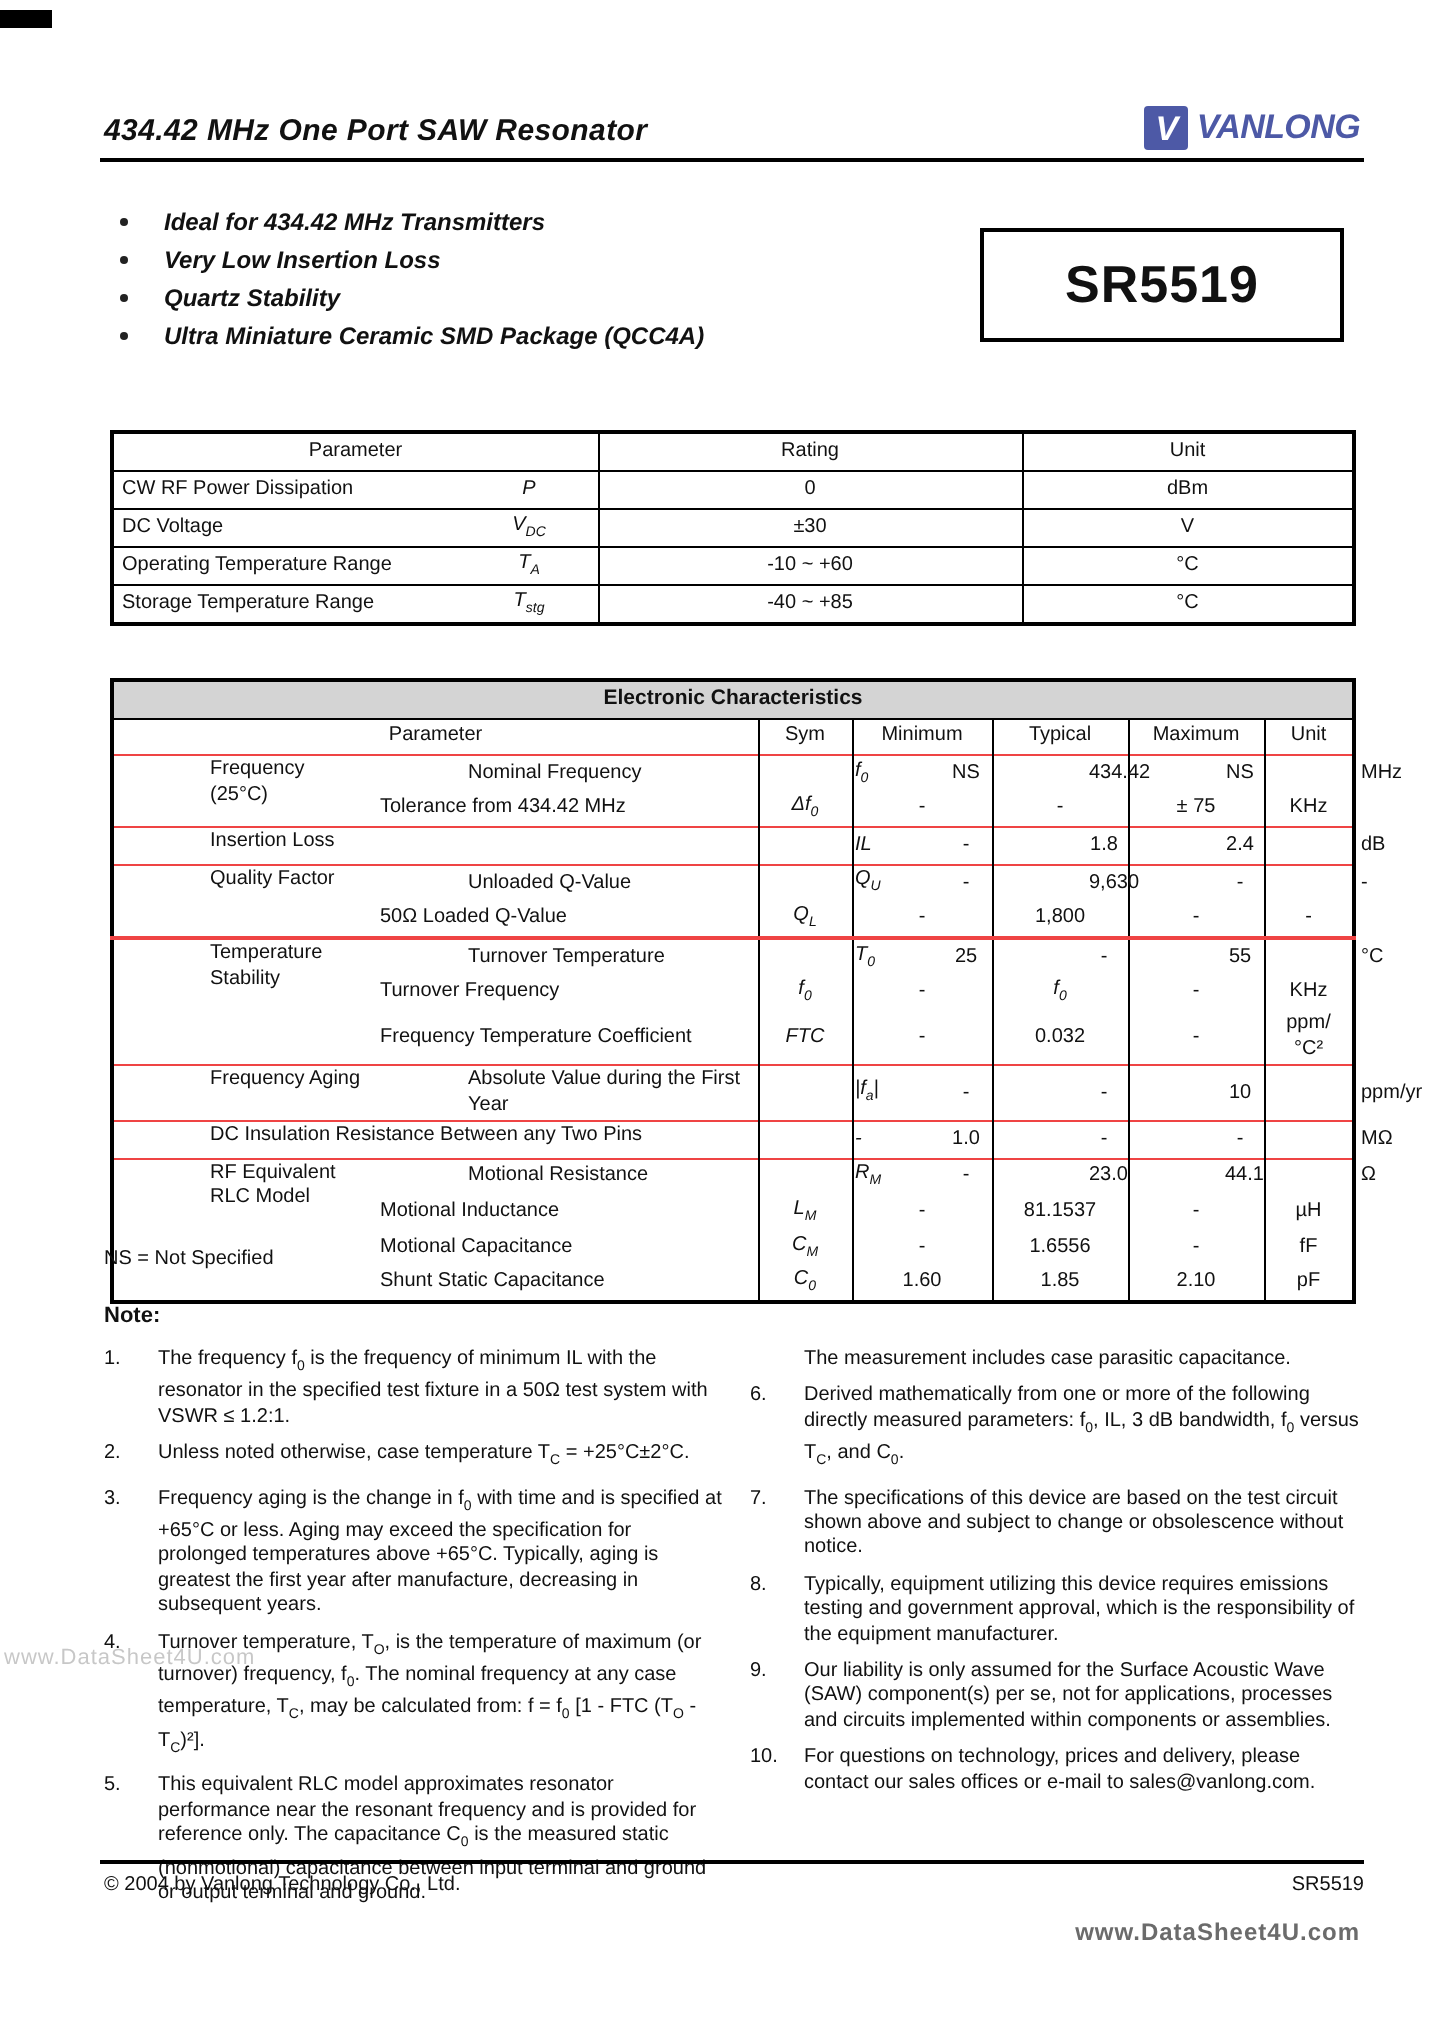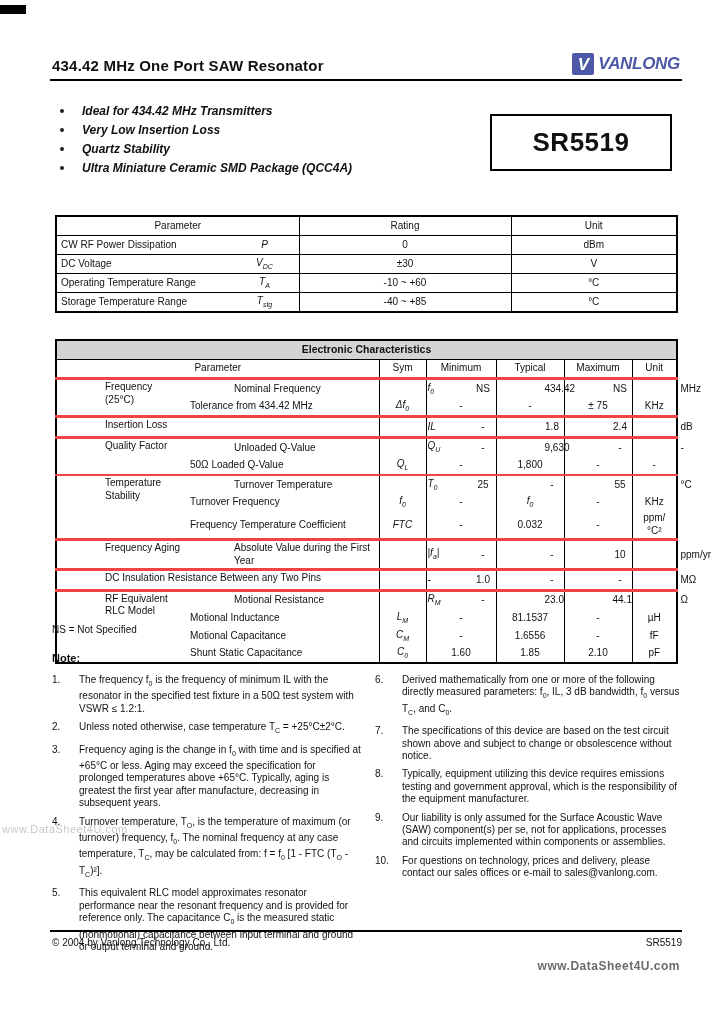--- a/index.html
+++ b/index.html
@@ -1,21 +1,21 @@
 <!DOCTYPE html>
 <html><head>
 <meta charset="utf-8">
 <style>
   html,body{margin:0;padding:0;background:#e8e8e8;}
   .page{position:relative;width:720px;height:1012px;background:#ffffff;
         font-family:"Liberation Sans","DejaVu Sans",sans-serif;color:#111;overflow:hidden;}
   .corner-mark{position:absolute;left:0;top:5px;width:26px;height:9px;background:#000;}
 
   
-  .doc-title{position:absolute;left:52px;top:57px;font-size:15px;font-weight:bold;letter-spacing:.2px;}
+  .doc-title{position:absolute;left:52px;top:57px;font-size:15px;font-weight:bold;letter-spacing:.2px;font-style:italic;}
   .title-rule{position:absolute;left:50px;top:79px;width:632px;height:2px;background:#000;}
   .logo{position:absolute;top:53px;right:40px;display:flex;align-items:center;gap:4px;}
   .logo-icon{width:22px;height:22px;border-radius:2px;display:flex;align-items:center;justify-content:center;
              color:#fff;font-weight:bold;font-style:italic;font-size:17px;line-height:1;}
   .logo-text{font-size:17px;font-weight:bold;font-style:italic;letter-spacing:-.3px;}
 
   
   .features{position:absolute;left:60px;top:101px;}
   .feature{display:flex;align-items:center;height:19px;}
   .feature .dot{width:4px;height:4px;border-radius:50%;background:#222;margin-right:18px;flex:0 0 auto;}
@@ -38,21 +38,21 @@
   .amr .vl{border-left:1px solid #000;}
   .amr .pcell{display:flex;justify-content:space-between;align-items:center;}
   .amr .symspan{width:60px;text-align:center;font-style:italic;}
   .amr .c{text-align:center;}
 
   
   .ec{position:absolute;left:55px;top:339px;width:621px;}
   .ec td{height:15.6px;}
   .ec .vl{border-left:1px solid #000;}
   .ec .c{text-align:center;}
-  .ec tr.gstart td{border-top:3px solid #ef4444;padding-left:48px;}
+  .ec tr.gstart td{border-top:1px solid #ef4444;padding-left:48px;}
   .ec tr.thick td{border-top-width:2px;}
   .ec .gname{vertical-align:top;}
   .ec .sym{font-style:italic;}
 
   .ns-note{position:absolute;left:52px;top:624px;font-size:10px;}
   .note-head{position:absolute;left:52px;top:652px;font-size:11px;font-weight:bold;}
 
   
   .notes{position:absolute;left:52px;top:674px;width:632px;display:flex;gap:14px;font-size:10px;line-height:12.4px;}
   .ncol{flex:1;}
@@ -328,20 +328,21 @@
         <div class="nitem">
           <span class="nnum">4.</span>
           <span class="ntext">Turnover temperature, T<sub>O</sub>, is the temperature of maximum (or turnover) frequency, f<sub>0</sub>. The nominal frequency at any case temperature, T<sub>C</sub>, may be calculated from: f = f<sub>0</sub> [1 - FTC (T<sub>O</sub> - T<sub>C</sub>)²].</span>
         </div>
         <div class="nitem">
           <span class="nnum">5.</span>
           <span class="ntext">This equivalent RLC model approximates resonator performance near the resonant frequency and is provided for reference only. The capacitance C<sub>0</sub> is the measured static (nonmotional) capacitance between input terminal and ground or output terminal and ground.</span>
         </div>
       </div>
     <div class="ncol">
+      <div class="nintro">The measurement includes case parasitic capacitance.</div>
       <div>
           <div class="nitem">
             <span class="nnum">6.</span>
             <span class="ntext">Derived mathematically from one or more of the following directly measured parameters: f<sub>0</sub>, IL, 3 dB bandwidth, f<sub>0</sub> versus T<sub>C</sub>, and C<sub>0</sub>.</span>
           </div>
           <div class="nitem">
             <span class="nnum">7.</span>
             <span class="ntext">The specifications of this device are based on the test circuit shown above and subject to change or obsolescence without notice.</span>
           </div>
           <div class="nitem">

